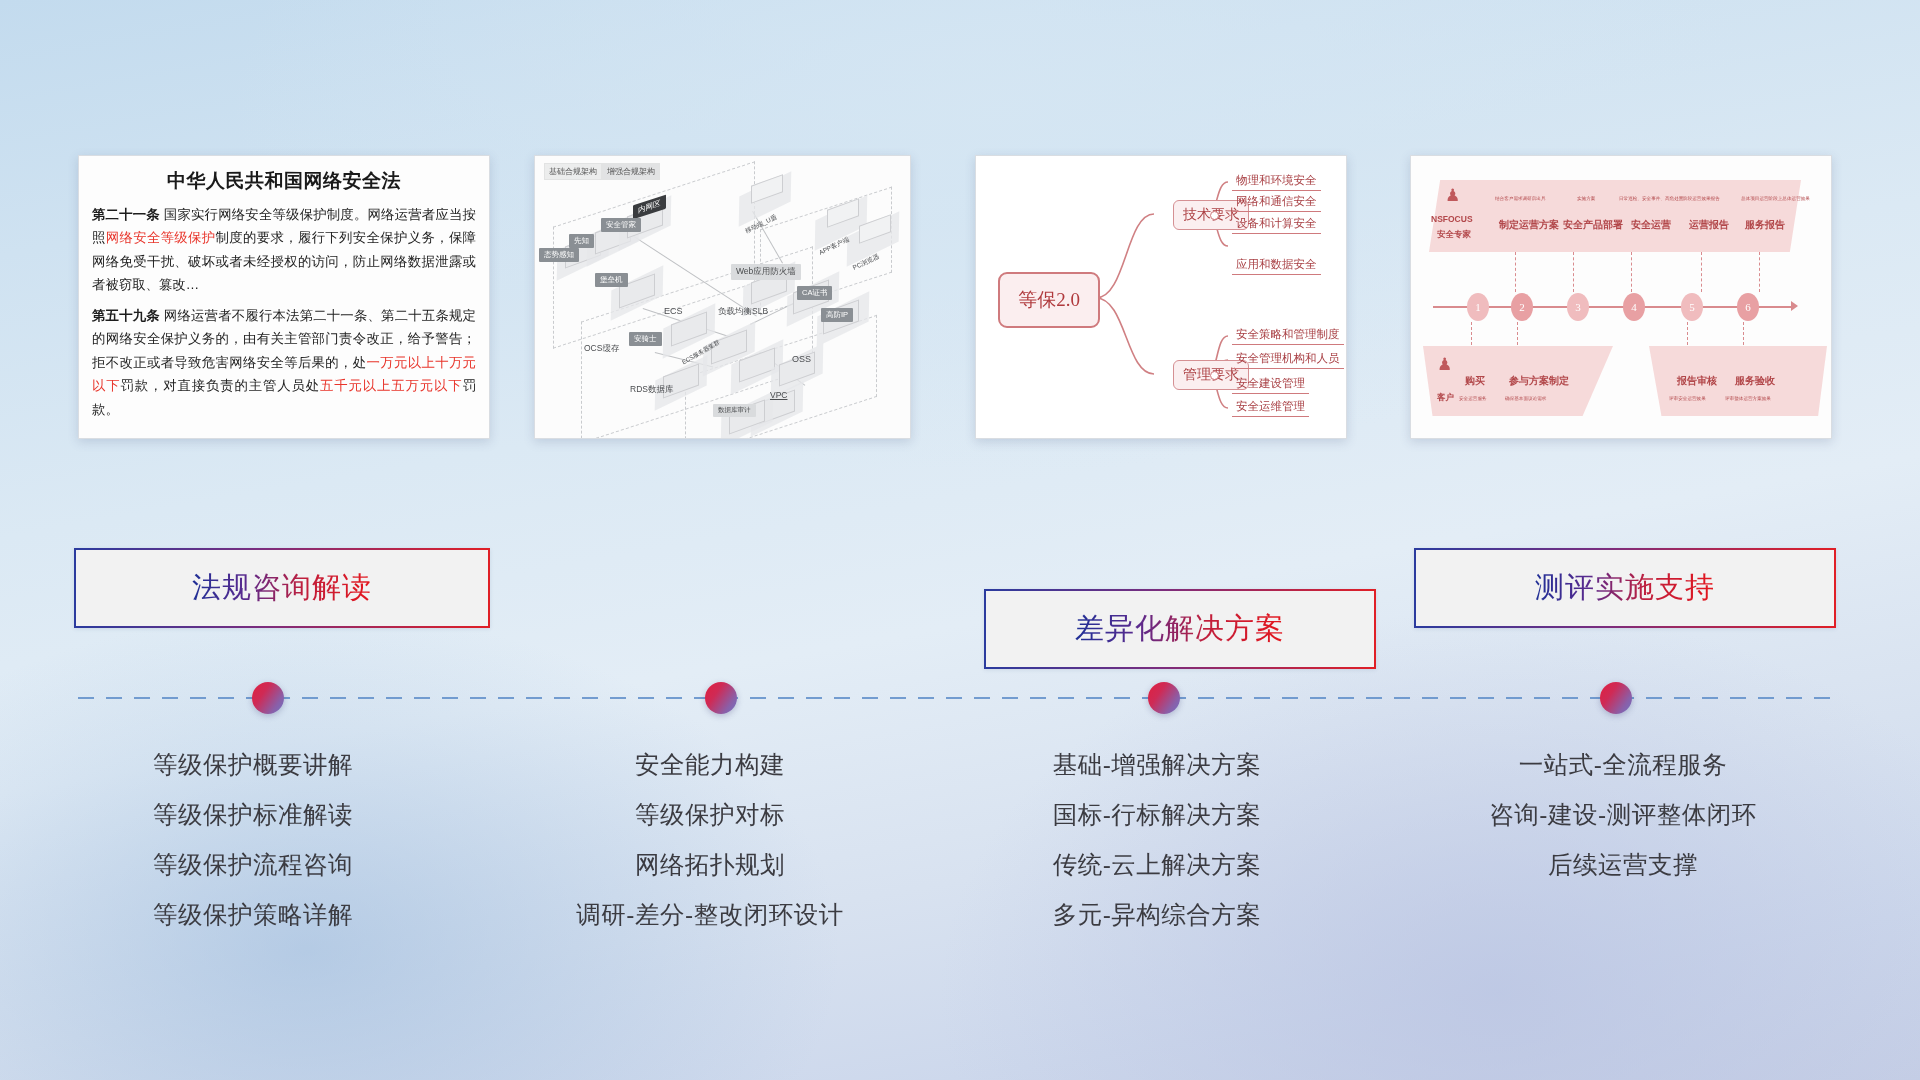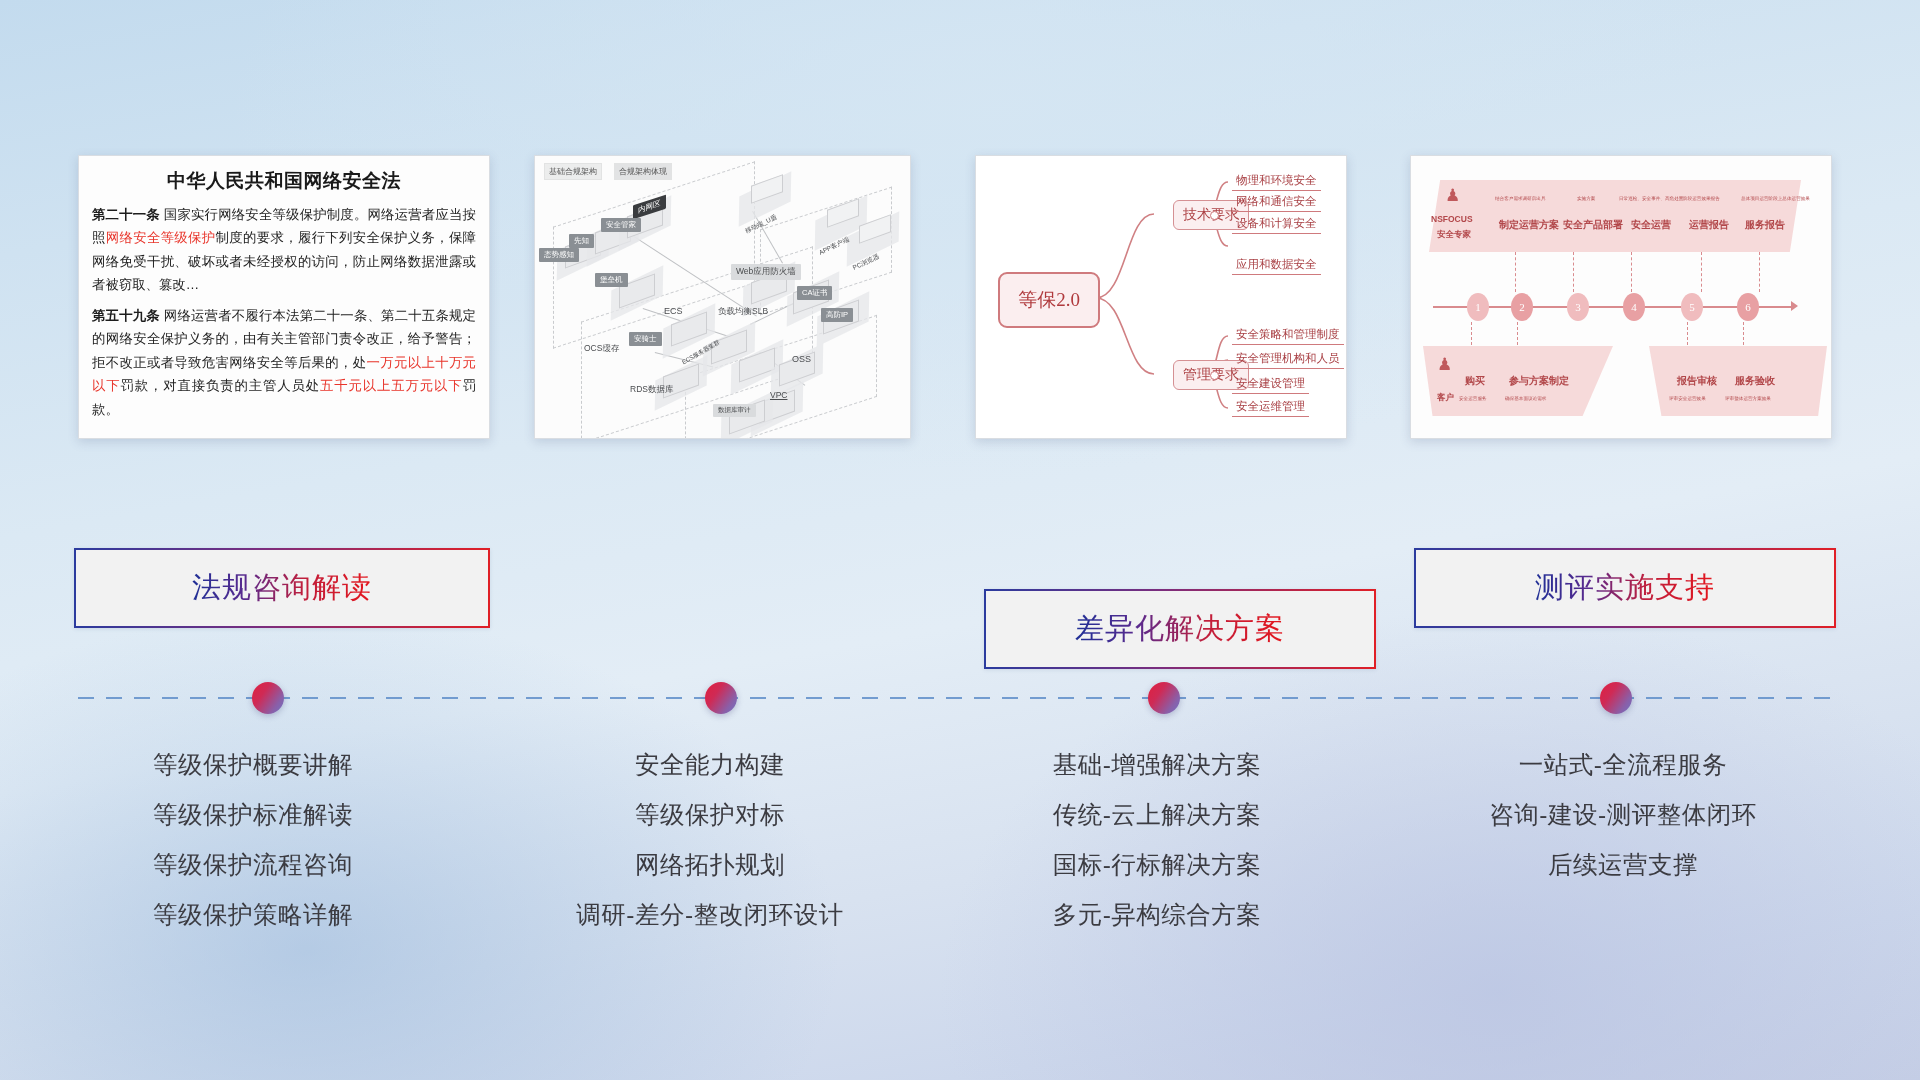--- a/index.html
+++ b/index.html
@@ -29,21 +29,21 @@
     text-align:center;font-size:19px;font-weight:bold;color:#1a1a1a;
     margin:12px 0 9px;letter-spacing:.5px;
   }
   .law-body{padding:0 13px;font-size:13.4px;line-height:1.75;color:#1d1d1d;text-align:justify;}
   .law-body p{margin:0 0 7px;}
   .law-art{font-weight:bold;}
   .law-red{color:#e8342a;}
 
   
   #card-arch{left:534px;top:155px;width:375px;height:282px;background:#fcfcfc;}
-  .arch-tabs{position:absolute;left:9px;top:7px;display:flex;gap:12px;}
+  .arch-tabs{position:absolute;left:9px;top:7px;display:flex;gap:0;}
   .arch-tab{font-size:8px;color:#555;background:#eceded;padding:2px 4px;border:1px solid #e2e3e3;}
   .arch-tab.on{background:#e2e3e4;}
   .chip{
     position:absolute;font-size:7.5px;color:#fff;background:#8a8f94;
     padding:2px 5px;white-space:nowrap;border-radius:1px;
   }
   .chip.dark{background:#3a3c3f;}
   .chip.light{background:#d9dbdd;color:#4a4c4e;}
   .chip.plain{background:transparent;color:#4b4d50;}
   .iso{
@@ -165,21 +165,21 @@
           <span class="law-art">第五十九条</span><span> 网络运营者不履行本法第二十一条、第二十五条规定的网络安全保护义务的，由有关主管部门责令改正，给予警告；拒不改正或者导致危害网络安全等后果的，处</span><span class="law-red">一万元以上十万元以下</span><span>罚款，对直接负责的主管人员处</span><span class="law-red">五千元以上五万元以下</span><span>罚款。</span>
         </p>
       </div>
     </div>
   </div>
 
   <div class="card" id="card-arch">
     <div class="card-inner">
       <div class="arch-tabs">
         <div class="arch-tab">基础合规架构</div>
-        <div class="arch-tab on">合规架构体现</div>
+        <div class="arch-tab on">增强合规架构</div>
       </div>
 
       <div class="dashzone" style="left:18px;top:38px;width:200px;height:120px;transform:skewY(-18deg);"></div>
       <div class="dashzone" style="left:46px;top:128px;width:230px;height:120px;transform:skewY(-18deg);"></div>
       <div class="dashzone" style="left:225px;top:52px;width:130px;height:84px;transform:skewY(-18deg);"></div>
       <div class="dashzone" style="left:150px;top:190px;width:190px;height:80px;transform:skewY(-18deg);"></div>
 
       <div class="lnk" style="left:96px;top:78px;width:150px;transform:rotate(33deg);"></div>
       <div class="lnk" style="left:218px;top:55px;width:60px;transform:rotate(60deg);"></div>
       <div class="lnk" style="left:108px;top:152px;width:92px;transform:rotate(18deg);"></div>
@@ -365,22 +365,22 @@
     <div class="li">等级保护策略详解</div>
   </div>
   <div class="col" id="col-1">
     <div class="li">安全能力构建</div>
     <div class="li">等级保护对标</div>
     <div class="li">网络拓扑规划</div>
     <div class="li">调研-差分-整改闭环设计</div>
   </div>
   <div class="col" id="col-2">
     <div class="li">基础-增强解决方案</div>
+    <div class="li">国标-行标解决方案</div>
     <div class="li">传统-云上解决方案</div>
-    <div class="li">国标-行标解决方案</div>
     <div class="li">多元-异构综合方案</div>
   </div>
   <div class="col" id="col-3">
     <div class="li">一站式-全流程服务</div>
     <div class="li">咨询-建设-测评整体闭环</div>
     <div class="li">后续运营支撑</div>
   </div>
 
 </div>
 

